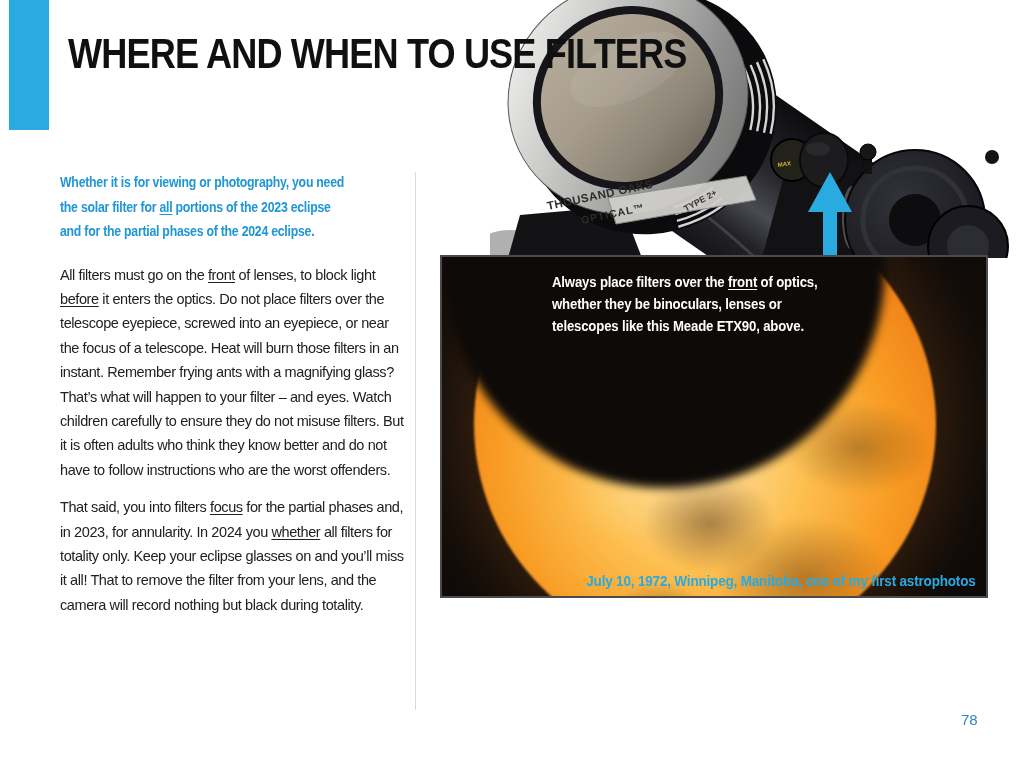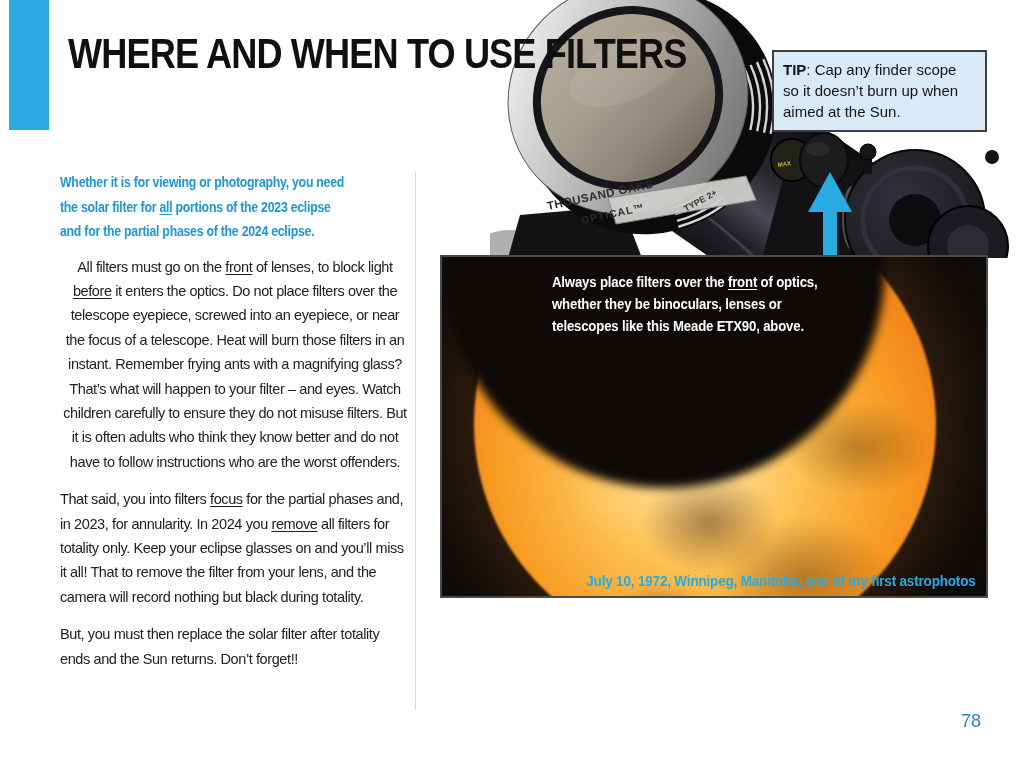--- a/index.html
+++ b/index.html
@@ -20,21 +20,21 @@
            font-size:15px;line-height:21px;color:#151515;}
   .tip-box b{font-weight:800;}
 
   .up-arrow{position:absolute;left:806px;top:170px;width:48px;height:88px;z-index:2;}
 
   .left-col{position:absolute;left:60px;top:170px;width:350px;z-index:2;}
   .intro{color:#2096d4;font-weight:700;font-size:15px;line-height:24.5px;
          letter-spacing:-.3px;transform:scaleX(.82);transform-origin:left top;}
   .intro .line{white-space:nowrap;}
   .body-p{margin:0 0 13px 0;color:#212121;font-size:14.5px;line-height:24.4px;letter-spacing:-.4px;}
-  .body-p:first-of-type{margin-top:11px;text-align:center;}
+  .body-p:first-of-type{margin-top:19px;}
   u{text-underline-offset:2px;}
 
   .col-divider{position:absolute;left:415px;top:172px;width:1px;height:538px;background:#dadada;z-index:1;}
 
   .photo{position:absolute;left:440px;top:255px;width:548px;height:343px;box-sizing:border-box;
          border:2px solid #4b4b4b;z-index:2;overflow:hidden;
          background:radial-gradient(600px 420px at 45% 42%,#1a1310 0%,#0c0907 75%);}
   .sun{position:absolute;left:32px;top:-64px;width:462px;height:462px;border-radius:50%;
        background:radial-gradient(circle at 48% 58%,#ffe3a6 0%,#fdc052 30%,#f89c24 55%,#ef7d15 78%,#de6310 100%);
        filter:blur(1.2px);box-shadow:0 0 60px 18px rgba(243,130,25,.16);}
@@ -50,21 +50,21 @@
   .moon{position:absolute;left:3px;top:-209px;width:440px;height:440px;border-radius:50%;
         background:#0e0a08;filter:blur(5px);}
   .photo-caption{position:absolute;left:110px;top:14px;z-index:4;color:#ffffff;
         font-size:15px;font-weight:700;line-height:22px;letter-spacing:-.2px;
         transform:scaleX(.88);transform-origin:left top;}
   .photo-caption .line{white-space:nowrap;}
   .photo-credit{position:absolute;right:10px;bottom:7px;z-index:4;color:#29abe2;
         font-size:15px;font-weight:700;letter-spacing:-.2px;white-space:nowrap;
         transform:scaleX(.9);transform-origin:right bottom;}
 
-  .page-number{position:absolute;left:961px;top:711px;z-index:2;color:#2d87c3;font-size:18px;}
+  .page-number{position:absolute;left:961px;top:711px;z-index:2;color:#2d87c3;font-size:15px;}
 </style>
 </head>
 <body>
 
 <div class="page">
 
   <div class="accent-bar"></div>
 
   <svg class="telescope-svg" viewBox="0 0 520 258">
     <defs>
@@ -142,35 +142,33 @@
       <text x="288" y="167" font-size="6" font-weight="bold" fill="#d8b32a" transform="rotate(-8 288 167)">MAX</text>
       <g>
         <ellipse cx="334" cy="160" rx="24" ry="27" fill="#1c1c1f" stroke="#0a0a0a" stroke-width="2"></ellipse>
         <ellipse cx="328" cy="149" rx="12" ry="7" fill="rgba(255,255,255,.06)"></ellipse>
       </g>
     </g>
   </svg>
 
   <h1 class="title">WHERE AND WHEN TO USE FILTERS</h1>
 
-  <div class="tip-box"><b>TIP</b><span>: Cap any finder scope so it doesn’t burn up when aimed at the Sun.</span></div>
 
   <svg class="up-arrow" viewBox="0 0 48 88">
     <polygon points="24,2 46,42 31,42 31,87 17,87 17,42 2,42" fill="#29abe2"></polygon>
   </svg>
 
   <div class="left-col">
     <div class="intro">
       <div class="line"><span>Whether it is for viewing or photography, you need</span></div>
       <div class="line"><span>the solar filter for </span><u>all</u><span> portions of the 2023 eclipse</span></div>
       <div class="line"><span>and for the partial phases of the 2024 eclipse.</span></div>
     </div>
     <p class="body-p"><span>All filters must go on the </span><u>front</u><span> of lenses, to block light </span><u>before</u><span> it enters the optics. Do not place filters over the telescope eyepiece, screwed into an eyepiece, or near the focus of a telescope. Heat will burn those filters in an instant. Remember frying ants with a magnifying glass? That’s what will happen to your filter – and eyes. Watch children carefully to ensure they do not misuse filters. But it is often adults who think they know better and do not have to follow instructions who are the worst offenders.</span></p>
-    <p class="body-p"><span>That said, you into filters </span><u>focus</u><span> for the partial phases and, in 2023, for annularity. In 2024 you </span><u>remove</u><span> all filters for totality only. Keep your eclipse glasses on and you’ll miss it all! That to remove the filter from your lens, and the camera will record nothing but black during totality.</span></p>
-    <p class="body-p"><span>But, you must then replace the solar filter after totality ends and the Sun returns. Don’t forget!!</span></p>
+    <p class="body-p"><span>That said, you into filters </span><u>focus</u><span> for the partial phases and, in 2023, for annularity. In 2024 you </span><u>whether</u><span> all filters for totality only. Keep your eclipse glasses on and you’ll miss it all! That to remove the filter from your lens, and the camera will record nothing but black during totality.</span></p>
   </div>
 
   <div class="col-divider"></div>
 
   <div class="photo">
     <div class="sun"></div>
     <div class="mottle"></div>
     <div class="moon"></div>
     <div class="photo-caption">
       <div class="line"><span>Always place filters over the </span><u>front</u><span> of optics,</span></div>

